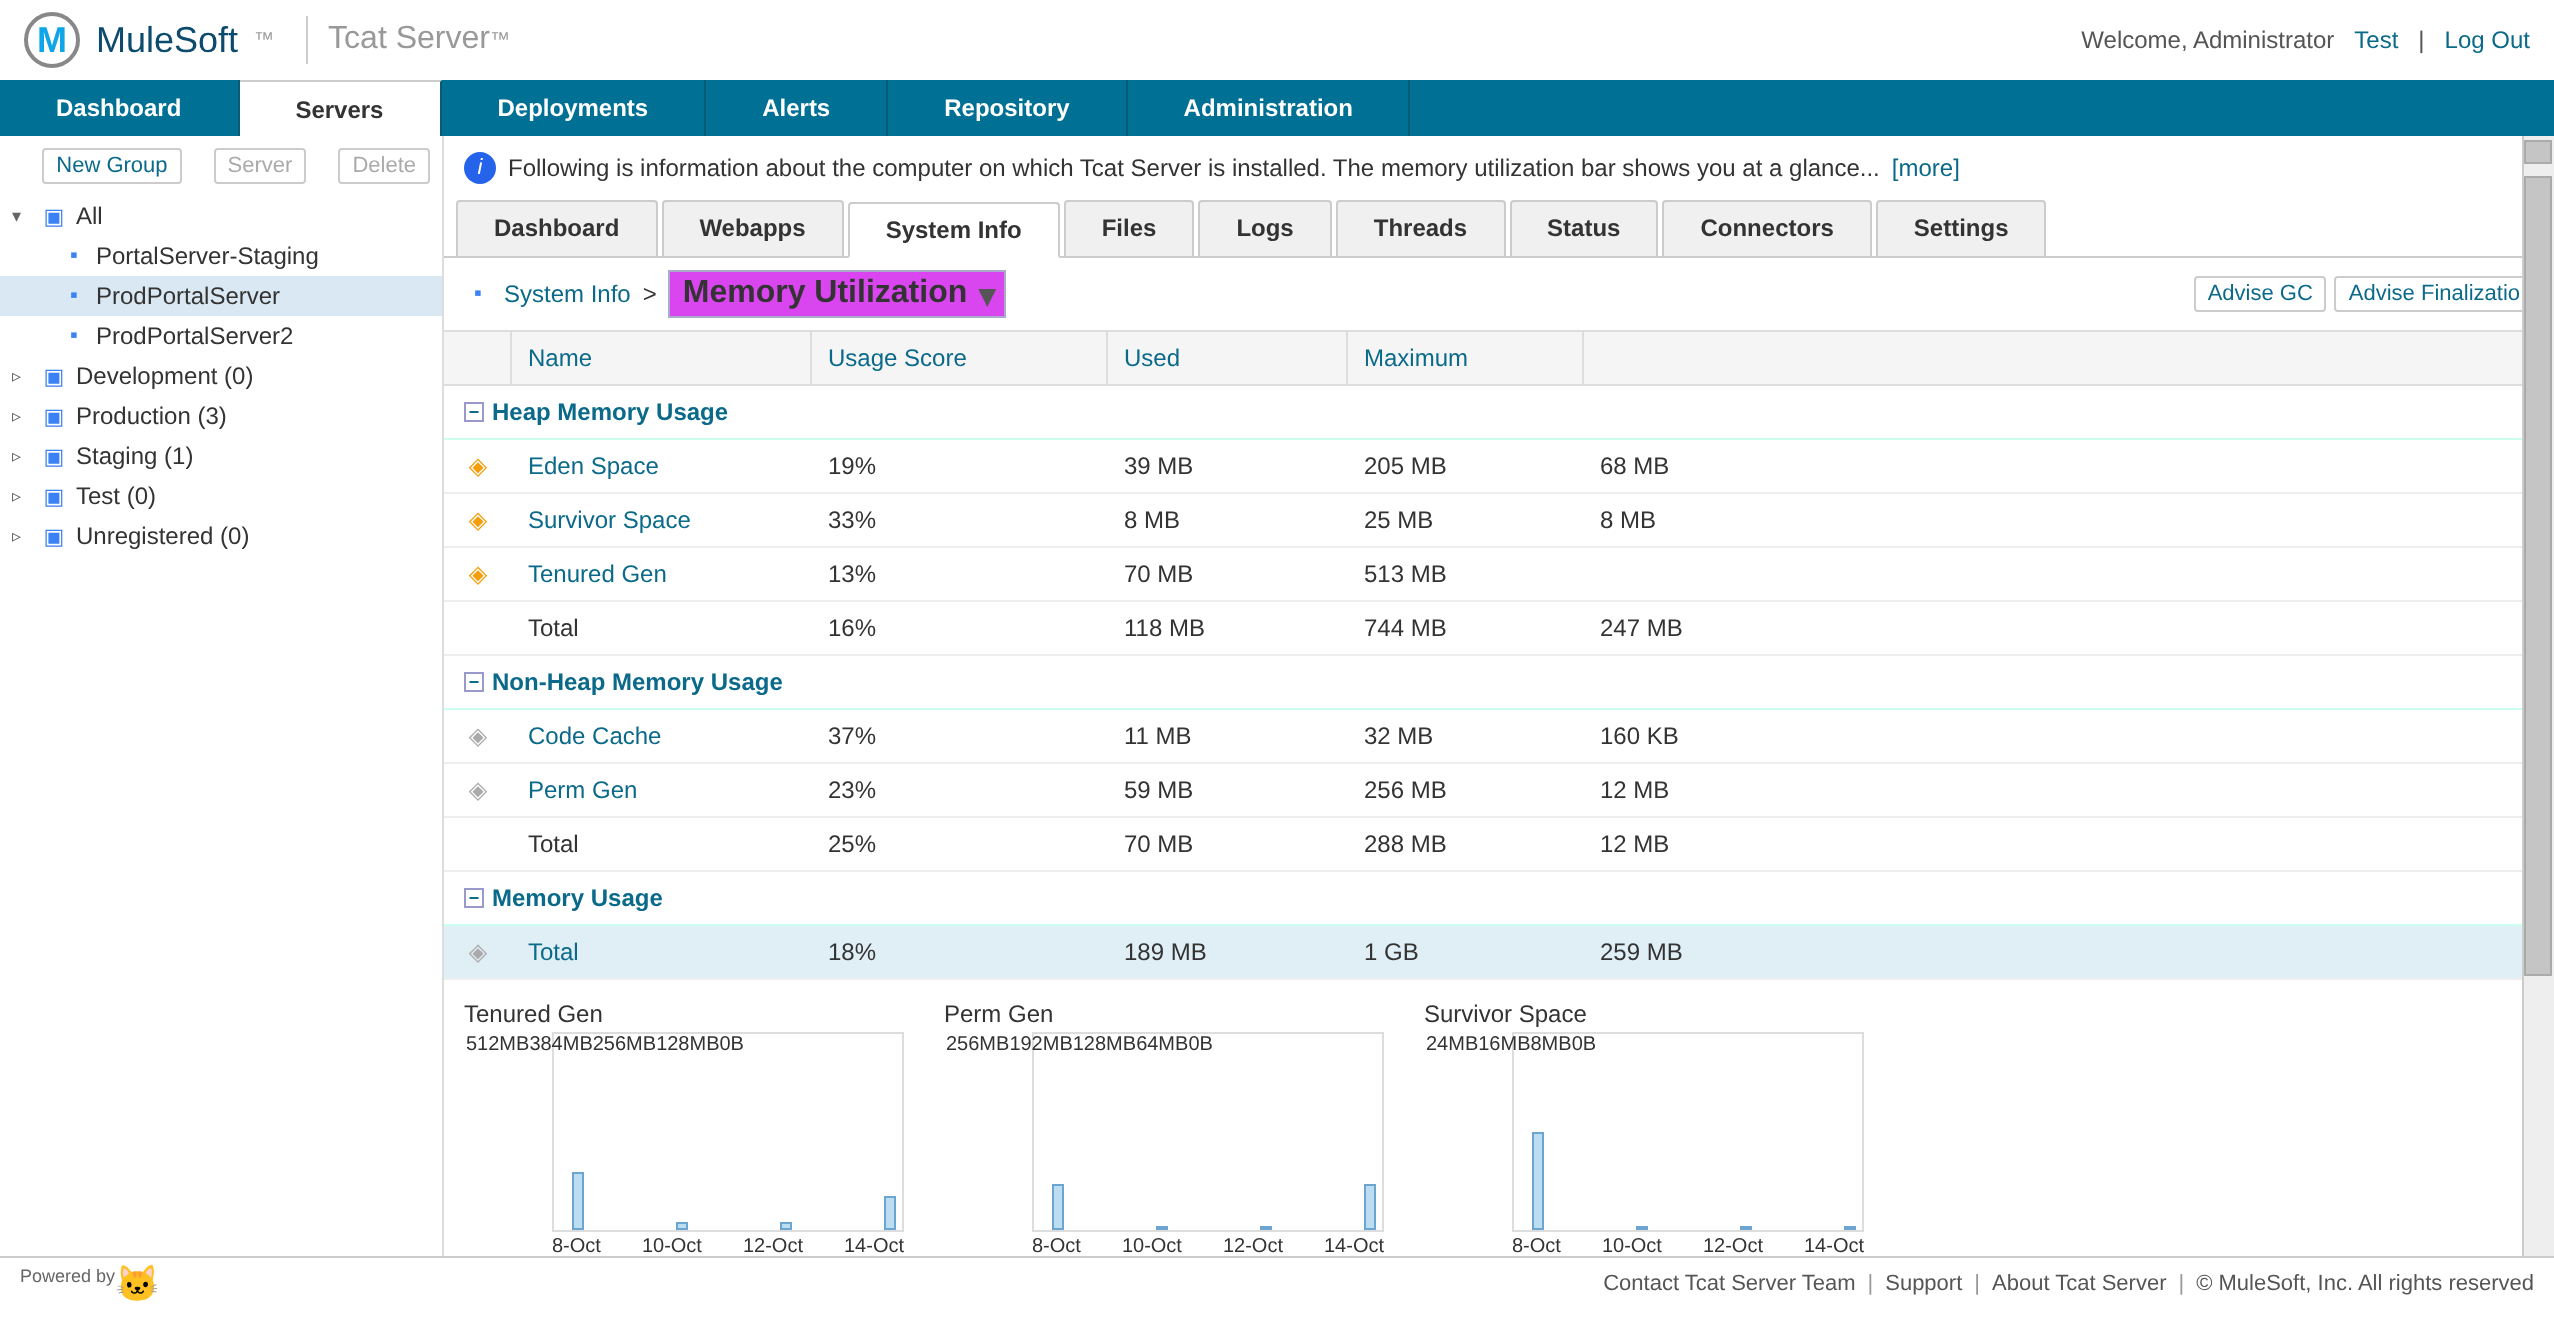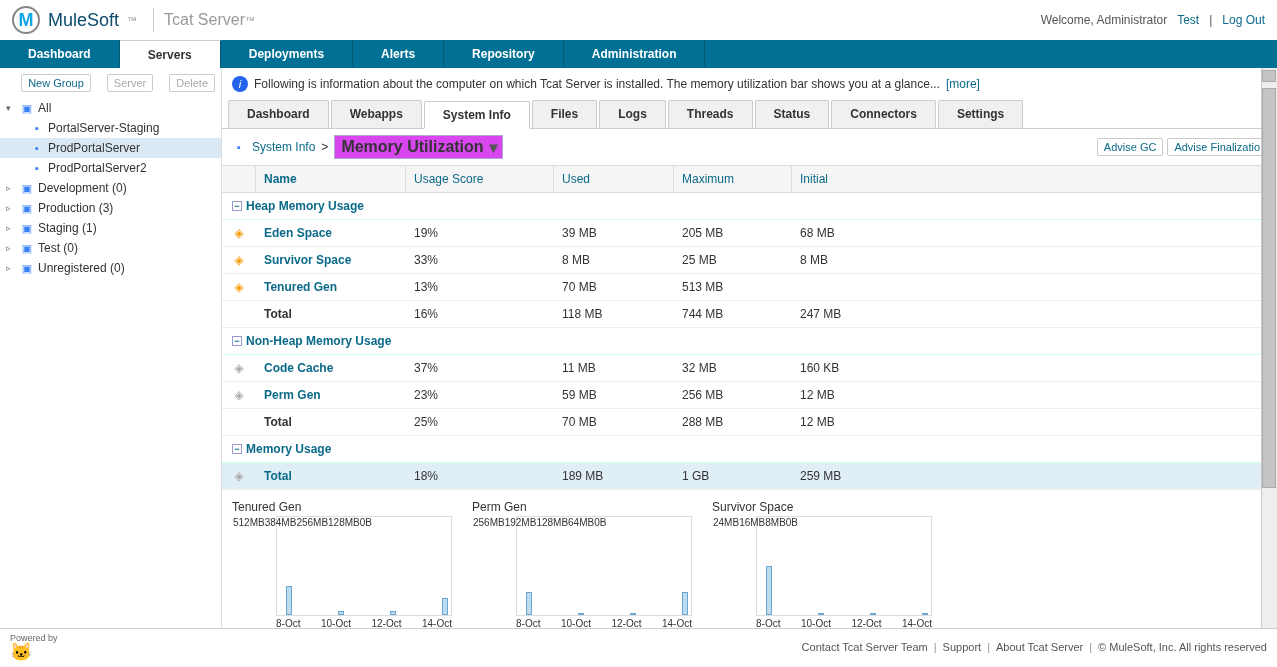--- a/index.html
+++ b/index.html
@@ -36,21 +36,21 @@
 .breadcrumb-row { display:flex; align-items:center; padding:6px 10px; gap:6px; }
 .breadcrumb-row a { color:#0b6a8a; }
 .select-box { border:1px solid #aac; padding:2px 18px 2px 6px; background:#d946ef; position:relative; cursor:pointer; font-size:16px;font-weight:bold;}
 .select-box::after { content:"▾"; position:absolute; right:4px; color:#555; }
 .action-btns { margin-left:auto; display:flex; gap:4px; }
 .action-btns button { font-size:11px; color:#0b6a8a; background:#fff; border:1px solid #ccc; padding:2px 6px; cursor:pointer; border-radius:2px;}
 .grid { width:100%; }
 .grid-header { display:flex; background:#f5f5f5; border-top:1px solid #ddd; border-bottom:1px solid #ddd; }
 .grid-header .col { padding:6px 8px; color:#0b6a8a; font-size:12px; border-right:1px solid #ddd;}
 .col-icon { width:34px; }
-.col-name { width:150px;font-weight:bold; }
+.col-name { width:150px; }
 .col-usage { width:148px; }
 .col-used { width:120px; }
 .col-max { width:118px; }
 .col-init { flex:1; }
 .section-header { padding:6px 10px; color:#0b6a8a; font-weight:bold; border-bottom:1px solid #cfe; display:flex; align-items:center; gap:4px;}
 .collapse-icon { color:#0b6a8a; font-size:9px; border:1px solid #99c; width:10px; height:10px; display:flex; align-items:center; justify-content:center;}
 .row { display:flex; border-bottom:1px solid #eee; padding:4px 0; }
 .row .cell { padding:2px 8px; font-size:12px; }
 .row.highlight { background:#e0eef5; }
 .mem-icon { width:34px; display:flex; justify-content:center; }
@@ -62,21 +62,21 @@
 .chart-title { font-size:12px; margin-bottom:2px; }
 .chart-box { border:1px solid #ddd; height:100px; position:relative; background:#fff;}
 .chart-ylabels { position:absolute; left:-44px; top:0; bottom:0; width:40px; display:flex; justify-content:space-between; text-align:right; font-size:10px; color:#333;}
 .chart-area { position:absolute; left:0; right:0; bottom:0; top:0; }
 .bar { position:absolute; bottom:0; background:#bcdcf2; border:1px solid #6ba5d0; }
 .chart-xlabels { display:flex; justify-content:space-between; font-size:10px; margin-top:2px; }
 .chart-wrap { margin-left:44px; }
 .footer { border-top:1px solid #ccc; display:flex; align-items:center; padding:4px 10px; font-size:11px; color:#555;}
 .footer a { color:#555; }
 .footer .sep { margin:0 6px; color:#999;}
-.powered { display:flex; flex-direction:column; align-items:flex-start; font-size:9px; color:#666;}
+.powered { display:flex; flex-direction:row; align-items:flex-start; font-size:9px; color:#666;}
 .cat-icon { font-size:18px; color:#d97706; line-height:1;}
 .scroll-indicator { position:absolute; right:0; top:0; bottom:0; width:16px; background:#eee; border-left:1px solid #ccc;}
 .scroll-thumb { position:absolute; right:1px; width:14px; background:#c5c5c5; border:1px solid #aaa; }
 a { text-decoration:none; }
 </style>
 </head>
 <body>
 
 <div class="topbar">
   <div class="logo-wrap">
@@ -189,21 +189,20 @@
       </div>
     </div>
 
     <div class="grid">
       <div class="grid-header">
         <div class="col col-icon"></div>
         <div class="col col-name">Name</div>
         <div class="col col-usage">Usage Score</div>
         <div class="col col-used">Used</div>
         <div class="col col-max">Maximum</div>
-        <div class="col col-init">Initial</div>
       </div>
       <div id="grid-body">
           <div class="section-header">
             <span class="collapse-icon">−</span>
             <span>Heap Memory Usage</span>
           </div>
           <div class="row">
       <div class="cell mem-icon col-icon">
               <span class="cube-a">◈</span>
             </div>

